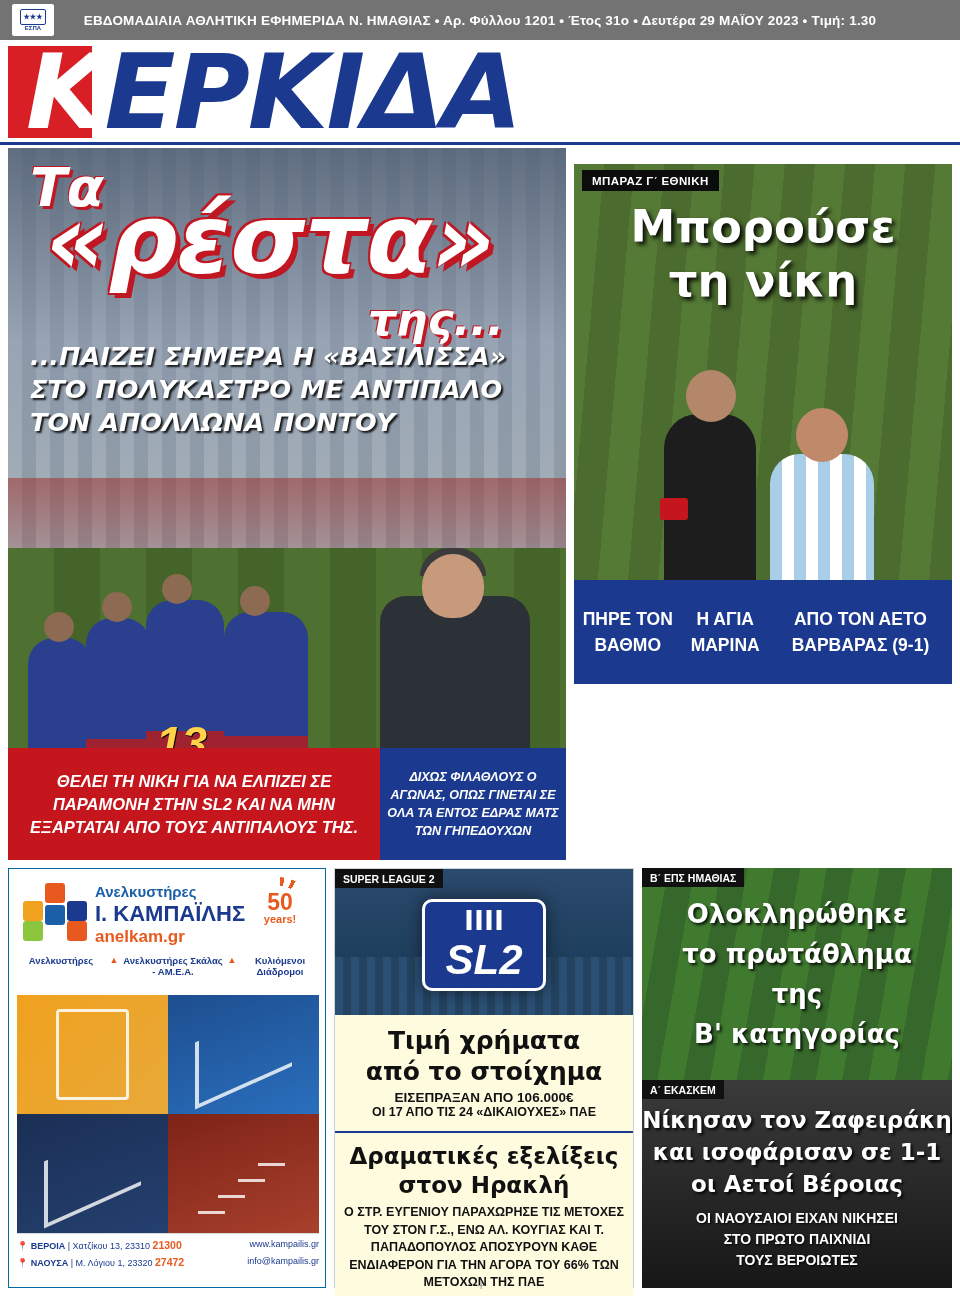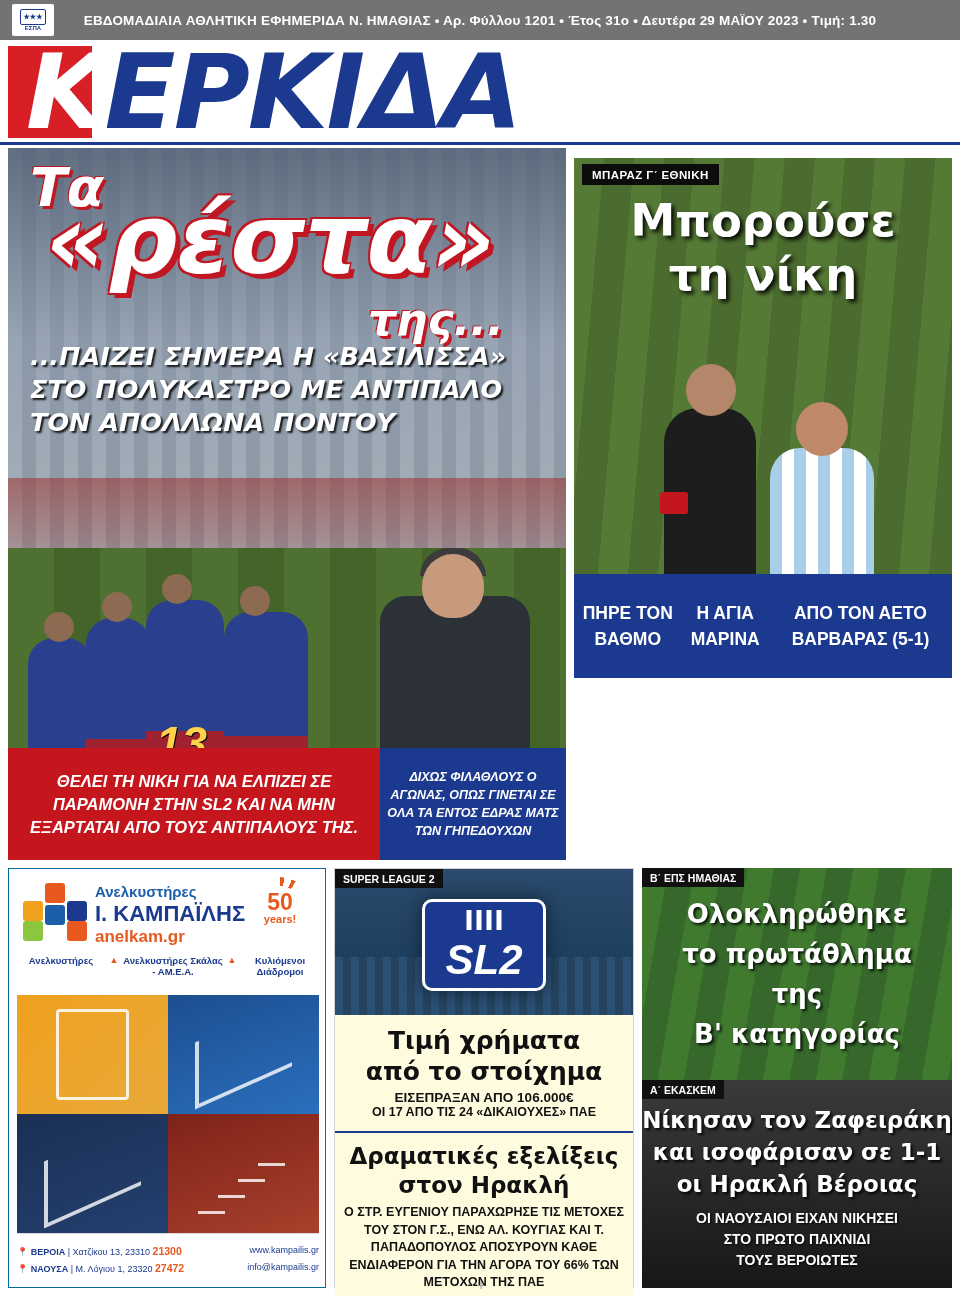--- a/index.html
+++ b/index.html
@@ -134,21 +134,21 @@
   .lead .bluebox {
     position:absolute; right:0; bottom:0; width:186px; height:112px;
     background:#1b3a8f; color:#fff;
     display:flex; align-items:center; justify-content:center; text-align:center;
     font-weight:bold; font-style:italic; font-size:12.5px; line-height:18px;
     padding:0 6px;
   }
 
   
   .right-lead {
-    position:absolute; left:574px; top:10px; width:378px; height:520px;
+    position:absolute; left:574px; top:16px; width:378px; height:520px;
     overflow:hidden;
     background: linear-gradient(180deg,#4a6b33 0%,#5c7d3c 45%,#4b6a31 100%);
   }
   .right-lead .grass {
     position:absolute; inset:0;
     background: repeating-linear-gradient(95deg,#557a35 0 30px,#4b6c2e 30px 60px);
   }
   .right-lead .kicker {
     position:absolute; left:8px; top:6px; height:21px; padding:0 10px;
     background:#0c0c0c; color:#fff; font-size:11.5px; font-weight:bold;
@@ -245,21 +245,21 @@
     border-bottom:4px solid rgba(255,255,255,.8);
     border-left:4px solid rgba(255,255,255,.8);
     transform:skewY(-24deg);
   }
   .ad .stairs { position:absolute; left:20%; bottom:16%; width:60%; height:52%; }
   .ad .stairs i {
     position:absolute; display:block; background:rgba(255,255,255,.8); height:3px;
   }
   .ad .contacts {
     position:absolute; left:8px; bottom:8px; width:302px; height:46px;
-    border-top:1px solid #d7dbe0; padding-top:11px;
+    border-top:1px solid #d7dbe0; padding-top:5px;
     font-size:9px; color:#1b3a8f;
   }
   .ad .contacts .row { display:flex; justify-content:space-between; margin-bottom:5px; }
   .ad .pin { color:#e8591f; font-weight:bold; }
   .ad .big { color:#e8591f; font-weight:bold; font-size:10.5px; }
 
   
   .mid { position:absolute; left:326px; top:0; width:300px; height:420px; border:1px solid #cfd4da; background:#fff; }
   .mid .sl2 {
     position:relative; height:146px; overflow:hidden;
@@ -407,21 +407,21 @@
         <span class="head"></span>
         <span class="band"></span>
       </div>
       <div class="p-blue">
         <span class="head"></span>
         <span class="shorts"></span>
       </div>
       <div class="caption">
         <span>ΠΗΡΕ ΤΟΝ ΒΑΘΜΟ</span>
         <span>Η ΑΓΙΑ ΜΑΡΙΝΑ</span>
-        <span>ΑΠΟ ΤΟΝ ΑΕΤΟ ΒΑΡΒΑΡΑΣ (5-1)</span>
+        <span>ΑΠΟ ΤΟΝ ΑΕΤΟ ΒΑΡΒΑΡΑΣ (9-1)</span>
       </div>
     </div>
   </div>
 
   <div class="bottom">
 
     <div class="ad">
       <div class="logo-cubes">
         <span class="cube" style="left:0;top:18px;background:#f0a11e;"></span>
         <span class="cube" style="left:22px;top:0;background:#e8591f;"></span>
@@ -529,21 +529,21 @@
           <span>της</span><br>
           <span>Β' κατηγορίας</span>
         </h3>
       </div>
 
       <div class="darkbox">
         <div class="kicker">Α΄ ΕΚΑΣΚΕΜ</div>
         <h3>
           <span>Νίκησαν τον Ζαφειράκη</span><br>
           <span>και ισοφάρισαν σε 1-1</span><br>
-          <span>οι Ηρακλή Βέροιας</span>
+          <span>οι Αετοί Βέροιας</span>
         </h3>
         <div class="body">
           <span>ΟΙ ΝΑΟΥΣΑΙΟΙ ΕΙΧΑΝ ΝΙΚΗΣΕΙ</span><br>
           <span>ΣΤΟ ΠΡΩΤΟ ΠΑΙΧΝΙΔΙ</span><br>
           <span>ΤΟΥΣ ΒΕΡΟΙΩΤΕΣ</span>
         </div>
       </div>
     </div>
   </div>
 

